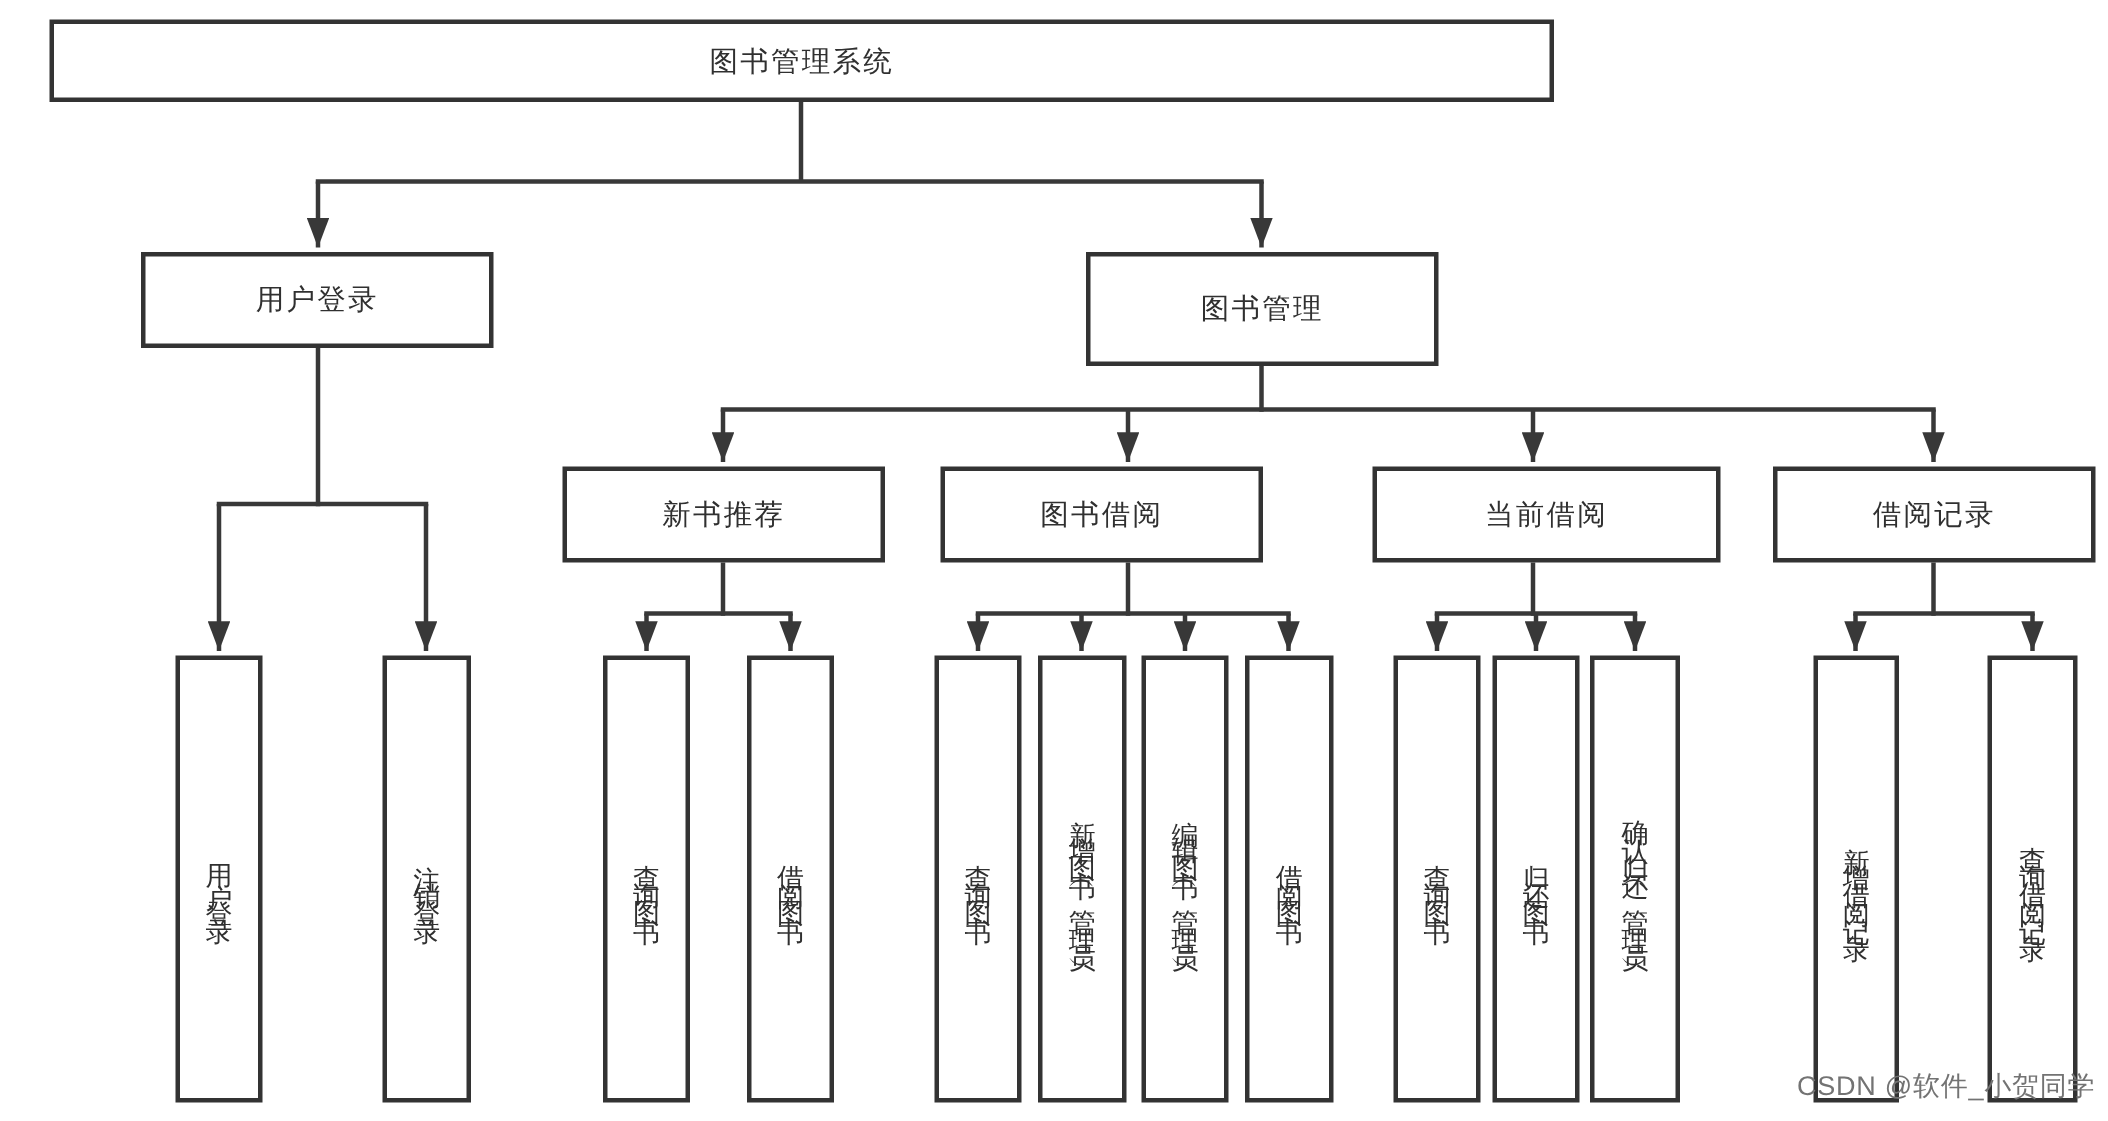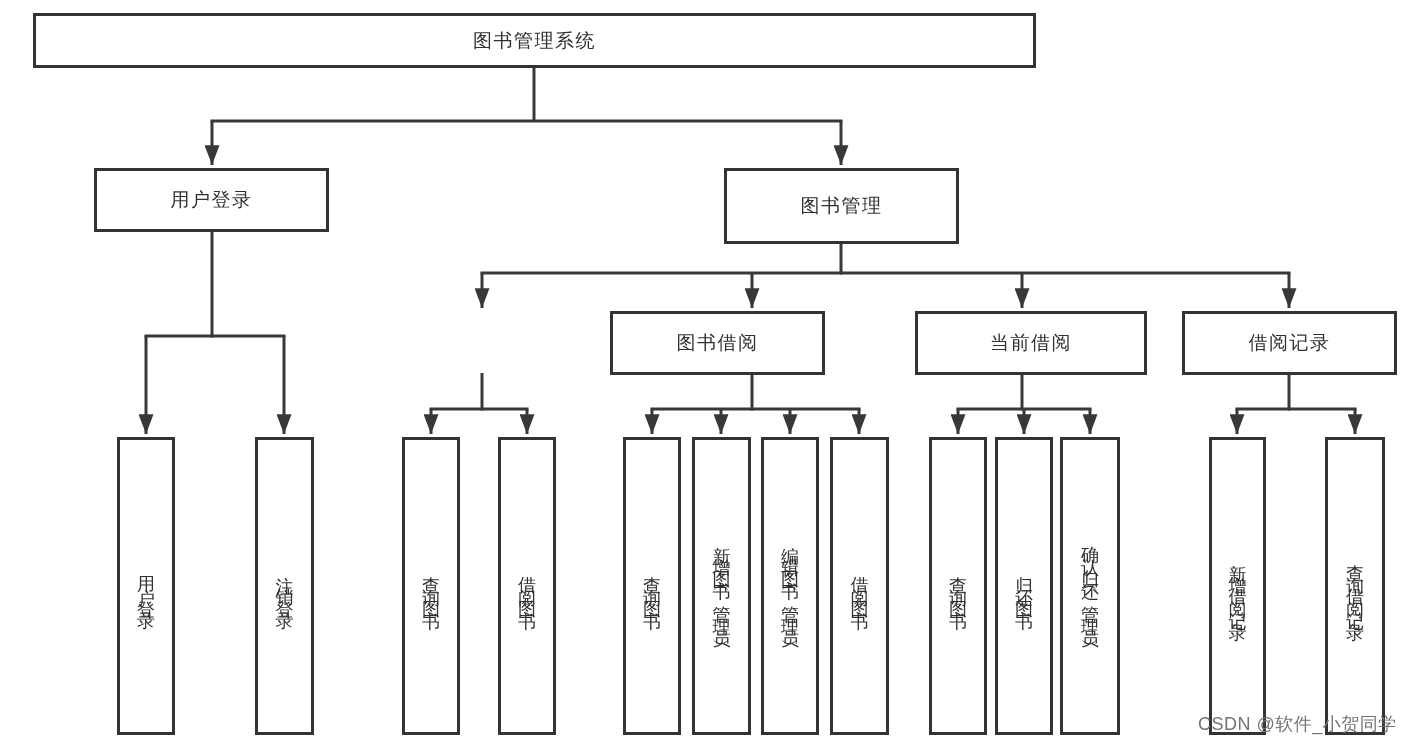--- a/index.html
+++ b/index.html
@@ -96,21 +96,24 @@
     <span>图书管理系统</span>
   </div>
 
   <div class="box h" style="left:82px;top:168px;width:235px;height:64px">
     <span>用户登录</span>
   </div>
   <div class="box h" style="left:712px;top:168px;width:235px;height:76px">
     <span>图书管理</span>
   </div>
 
-  <div class="box h" style="left:598px;top:311px;width:215px;height:64px">
+  <div class="box h" style="left:363px;top:311px;width:215px;height:64px">
+    <span>新书推荐</span>
+  </div>
+  <div class="box h" style="left:615px;top:311px;width:215px;height:64px">
     <span>图书借阅</span>
   </div>
   <div class="box h" style="left:903px;top:311px;width:232px;height:64px">
     <span>当前借阅</span>
   </div>
   <div class="box h" style="left:1170px;top:311px;width:215px;height:64px">
     <span>借阅记录</span>
   </div>
 
   <div class="box v" style="left:105px">

